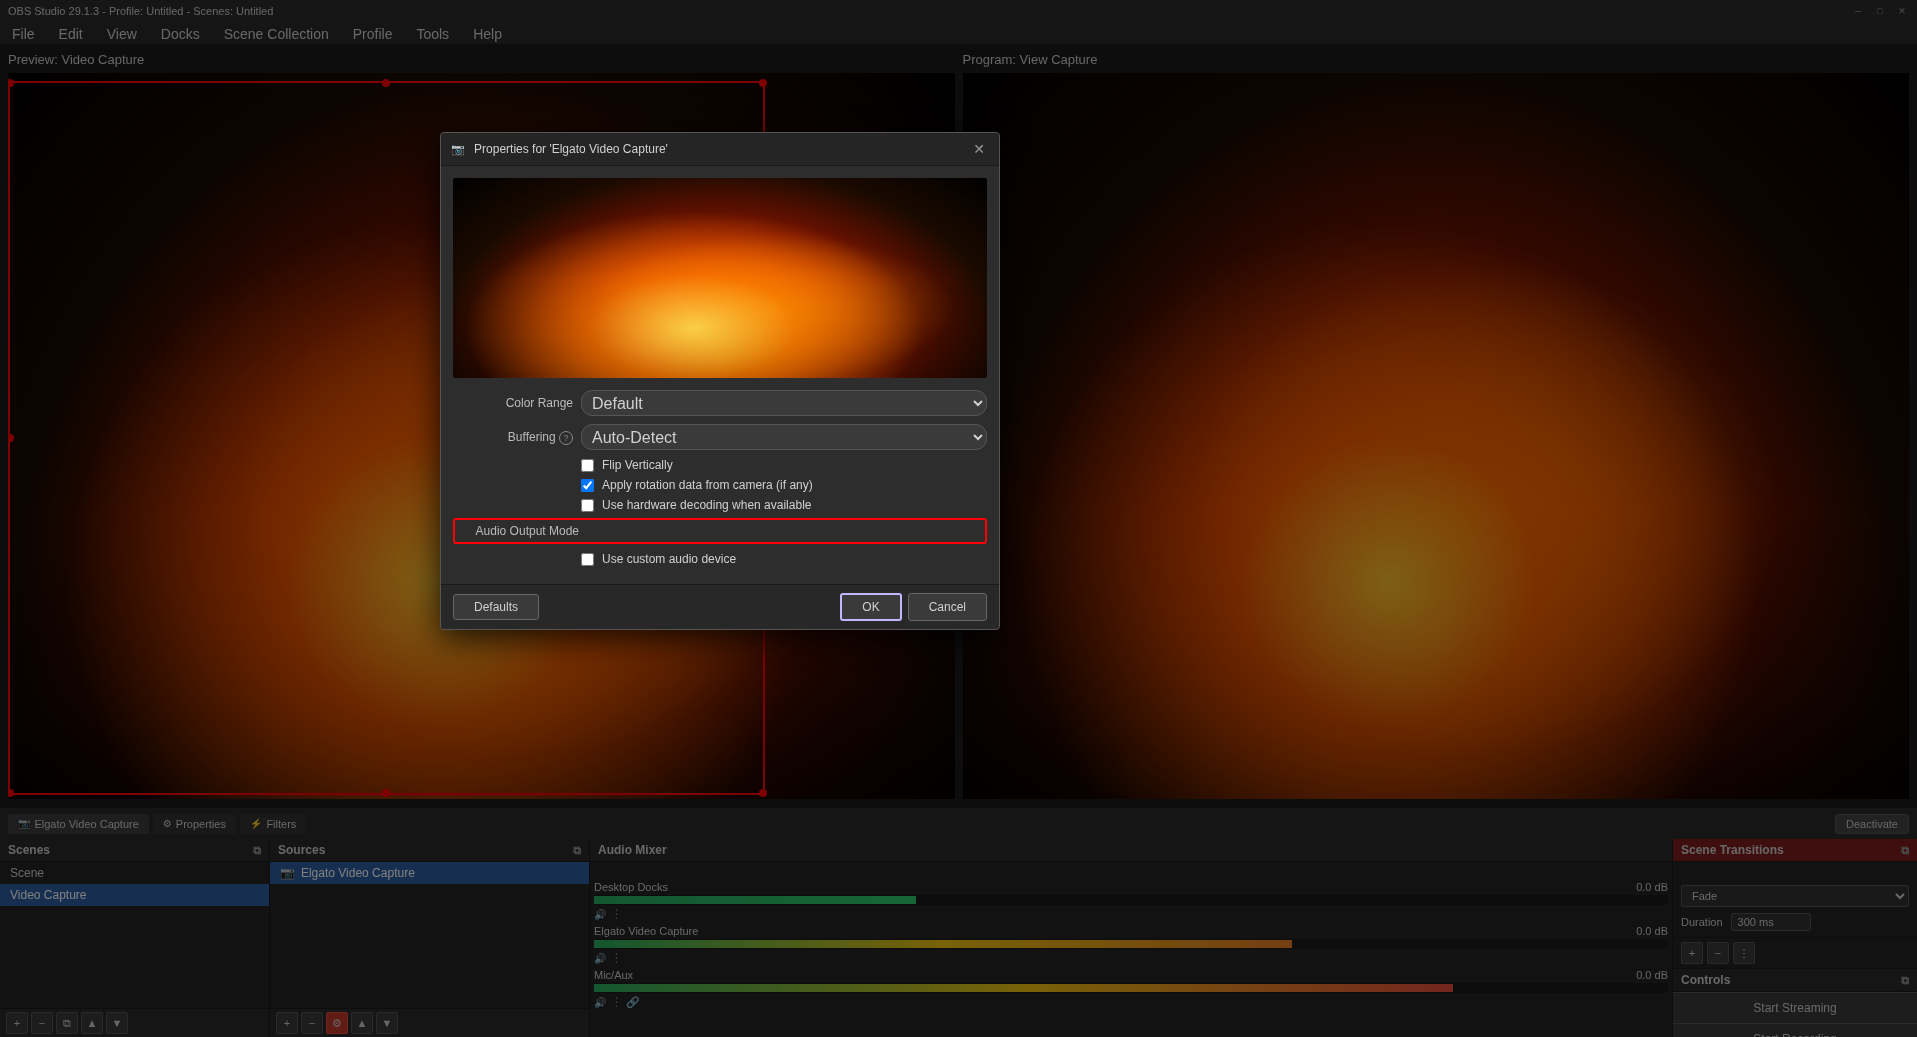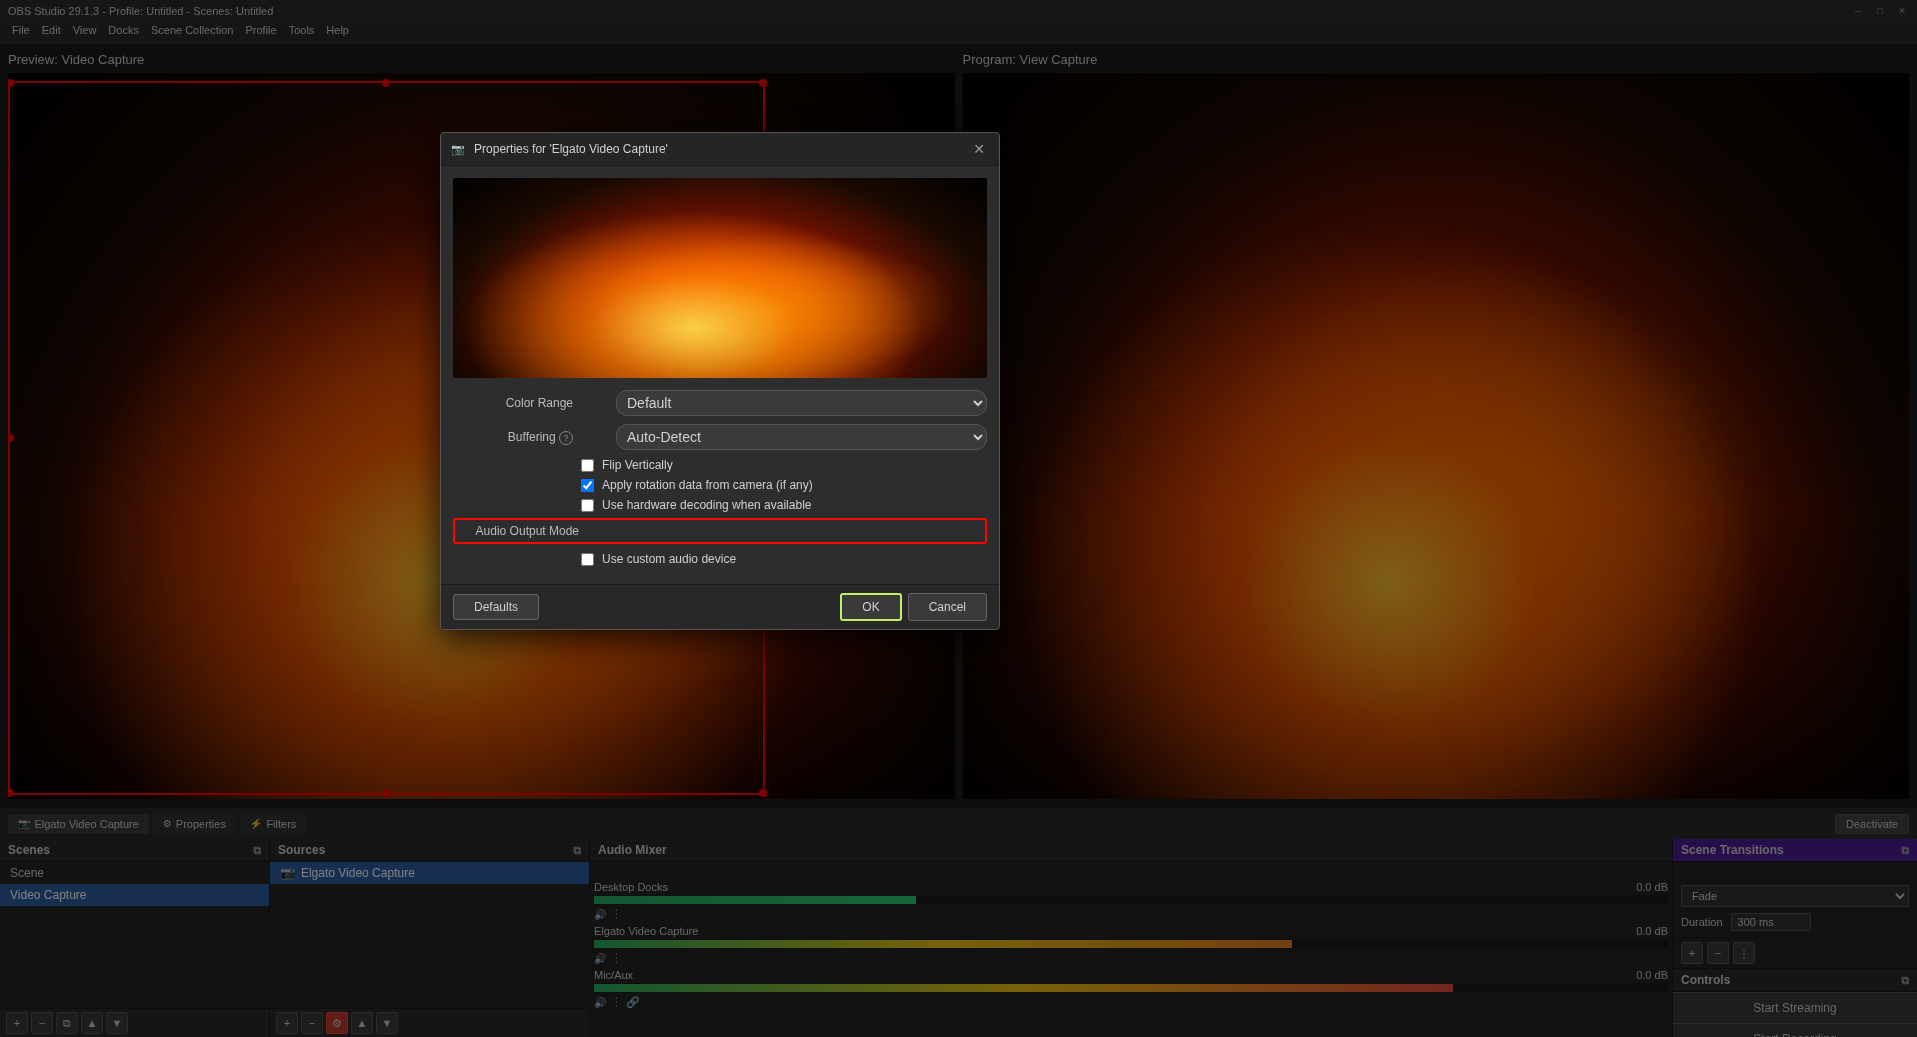--- a/index.html
+++ b/index.html
@@ -41,23 +41,24 @@
       font-size: 9px;
       color: #999;
       cursor: pointer;
     }
 
     
     .menu-bar {
       height: 22px;
       background: #2a2a2a;
       display: flex;
-      align-items: flex-start;
+      align-items: flex-end;
       padding: 0 6px;
-      font-size: 11px;
+      gap: 12px;
+      font-size: 14px;
     }
     .menu-item {
       padding: 2px 6px;
       cursor: pointer;
       border-radius: 2px;
     }
 
     
     .main-container {
       display: flex;
@@ -331,21 +332,21 @@
     .transitions-panel {
       border-bottom: 1px solid #1a1a1a;
       padding: 0;
     }
 
     .transitions-header {
       display: flex;
       align-items: flex-end;
       justify-content: space-between;
       padding: 4px 8px;
-      background: #4c1d95;
+      background: #7f1d1d;
       border-bottom: 1px solid #1a1a1a;
       font-weight: bold;
       font-size: 12px;
     }
 
     .transitions-content {
       padding: 6px 8px;
       background: #252525;
     }
 
@@ -505,24 +506,23 @@
       color: #bbb;
       flex-shrink: 0;
     }
 
     .modal-select {
       flex: 1;
       background: #3a3a3a;
       border: 1px solid #555;
       color: #d0d0d0;
       padding: 3px 6px;
-      font-size: 14px;
+      font-size: 16px;
       border-radius: 11px;
       height: 26px;
-      margin-left: 35px;
     }
 
     .modal-checkbox-row {
       display: flex;
       align-items: center;
       margin-bottom: 6px;
       padding-left: 128px;
       gap: 8px;
       font-size: 12px;
     }
@@ -565,21 +565,21 @@
 
     .modal-btn.default-btn {
       background: #3a3a3a;
       color: #d0d0d0;
       text-align: right;
     }
 
     .modal-btn.ok-btn {
       background: #3a3a3a;
       color: #d0d0d0;
-      border: 2px solid #bef264;
+      border: 2px solid #c4b5fd;
     }
 
     .modal-btn.cancel-btn {
       background: #3a3a3a;
       color: #d0d0d0;
     }
 
     .modal-footer-right {
       display: flex;
       gap: 6px;

